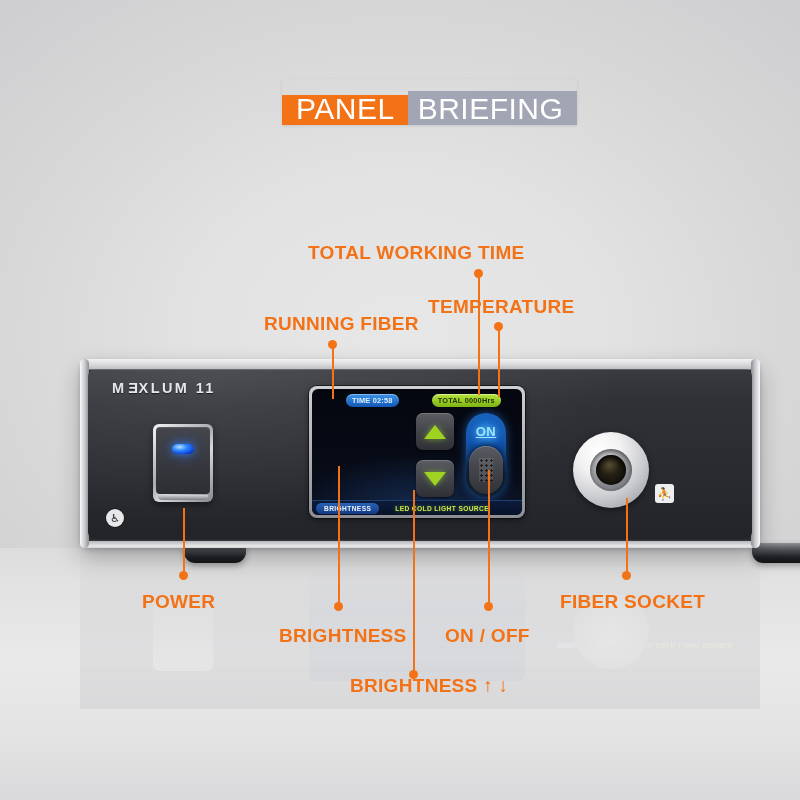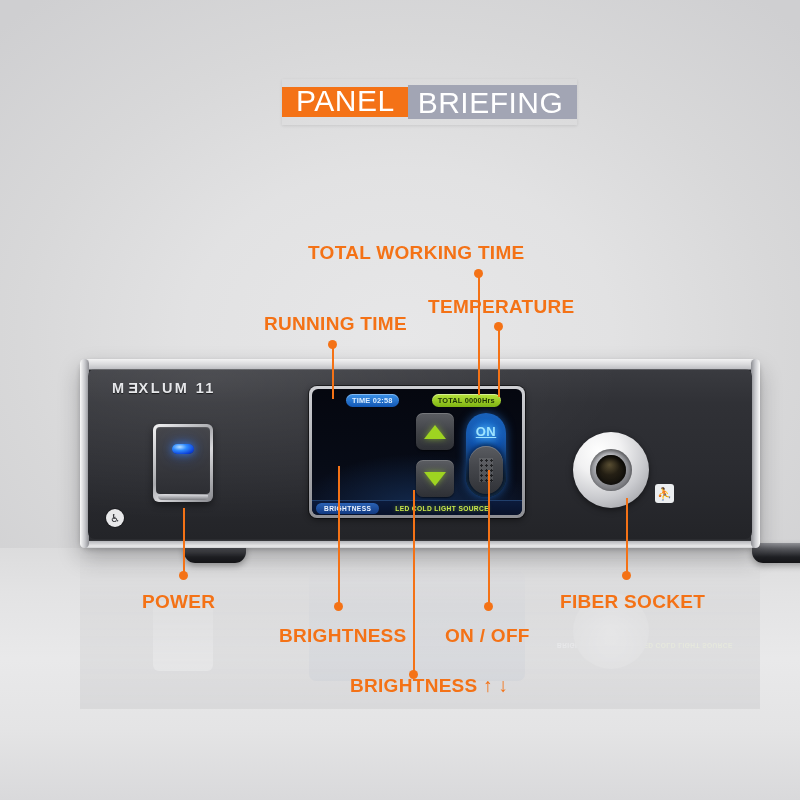--- a/index.html
+++ b/index.html
@@ -15,21 +15,21 @@
   }
   
   .floor{
     position:absolute;left:0;right:0;top:548px;height:252px;
     background:linear-gradient(to bottom,#dcdcdd 0%,#e3e3e4 18%,#e9e9ea 44%,#e4e4e5 72%,#d9d9db 100%);
   }
 
   
   .banner{
     position:absolute;left:282px;top:79px;height:46px;
-    display:flex;align-items:center;
+    display:flex;align-items:flex-end;
     box-shadow:0 1px 3px rgba(0,0,0,.10);
   }
   .banner .seg{display:flex;align-items:center;justify-content:center;}
   .banner .seg.left{background:#f47216;padding:0 13px 0 14px;}
   .banner .seg.right{background:#a2a5b4;padding:4px 14px 0 10px;}
   .banner .seg span{
     color:#fff;font-size:30px;letter-spacing:.5px;font-weight:400;
     line-height:1;position:relative;top:-1px;
   }
 
@@ -370,21 +370,21 @@
     <div class="line" style="left:477.5px;top:276px;height:119px;"></div>
   </div>
 
   <div class="callout">
     <div class="txt" style="left:428px;top:297px;">TEMPERATURE</div>
     <div class="dot" style="left:494px;top:322px;"></div>
     <div class="line" style="left:497.5px;top:329px;height:68px;"></div>
   </div>
 
   <div class="callout">
-    <div class="txt" style="left:264px;top:314px;">RUNNING TIME</div>
+    <div class="txt" style="left:264px;top:314px;">RUNNING FIBER</div>
     <div class="dot" style="left:328px;top:340px;"></div>
     <div class="line" style="left:331.5px;top:347px;height:52px;"></div>
   </div>
 
   <div class="callout">
     <div class="line" style="left:182.5px;top:508px;height:64px;"></div>
     <div class="dot" style="left:179px;top:571px;"></div>
     <div class="txt" style="left:142px;top:592px;">POWER</div>
   </div>
 

